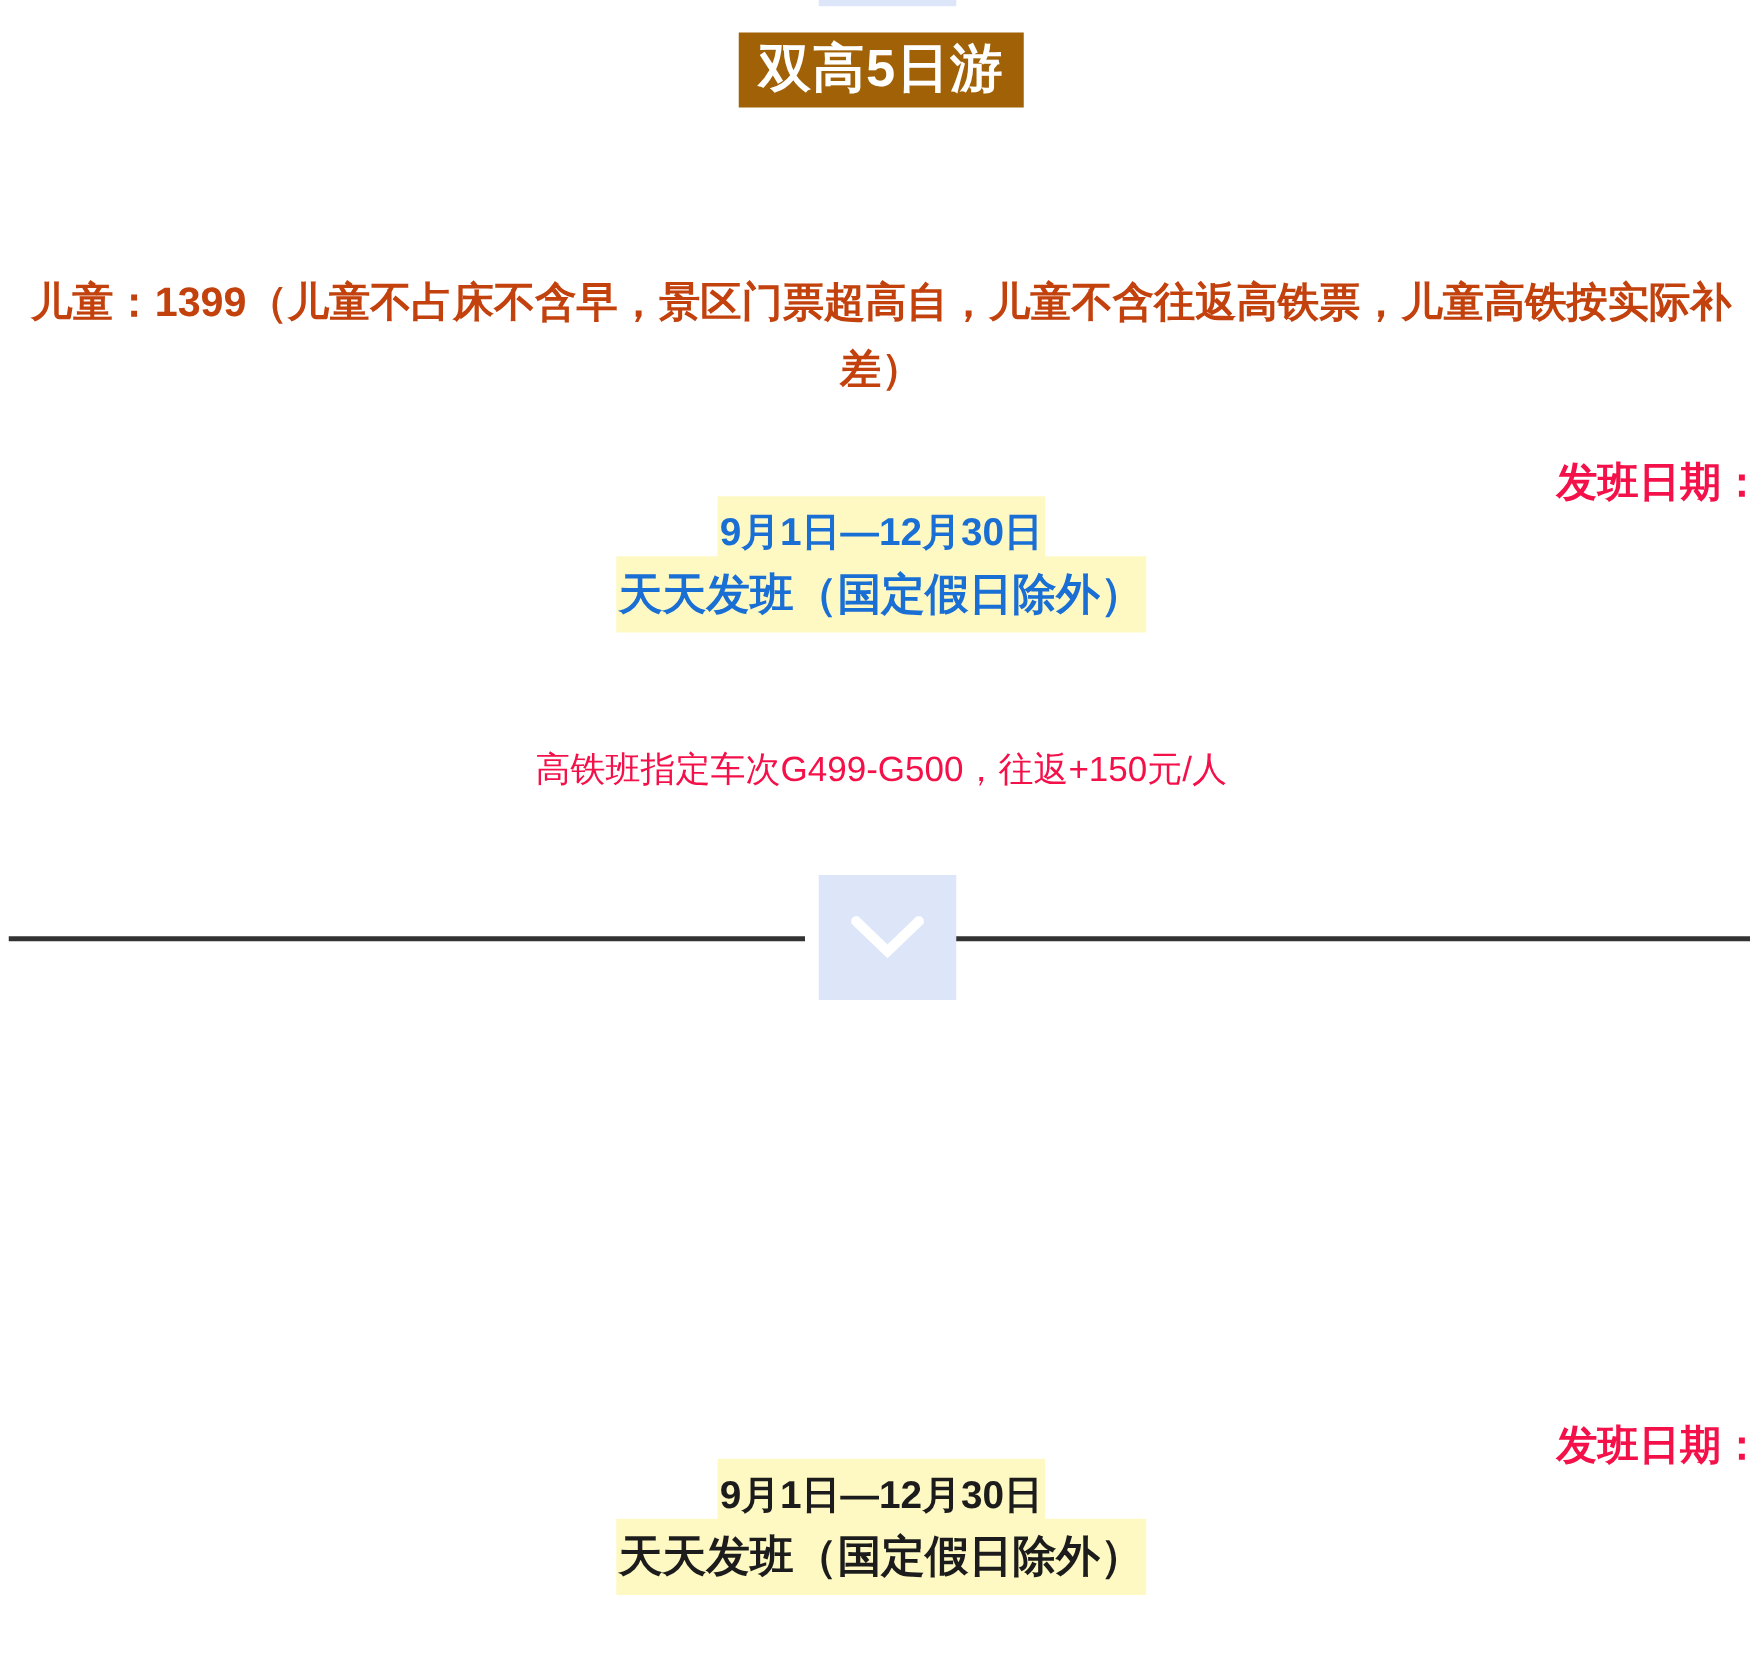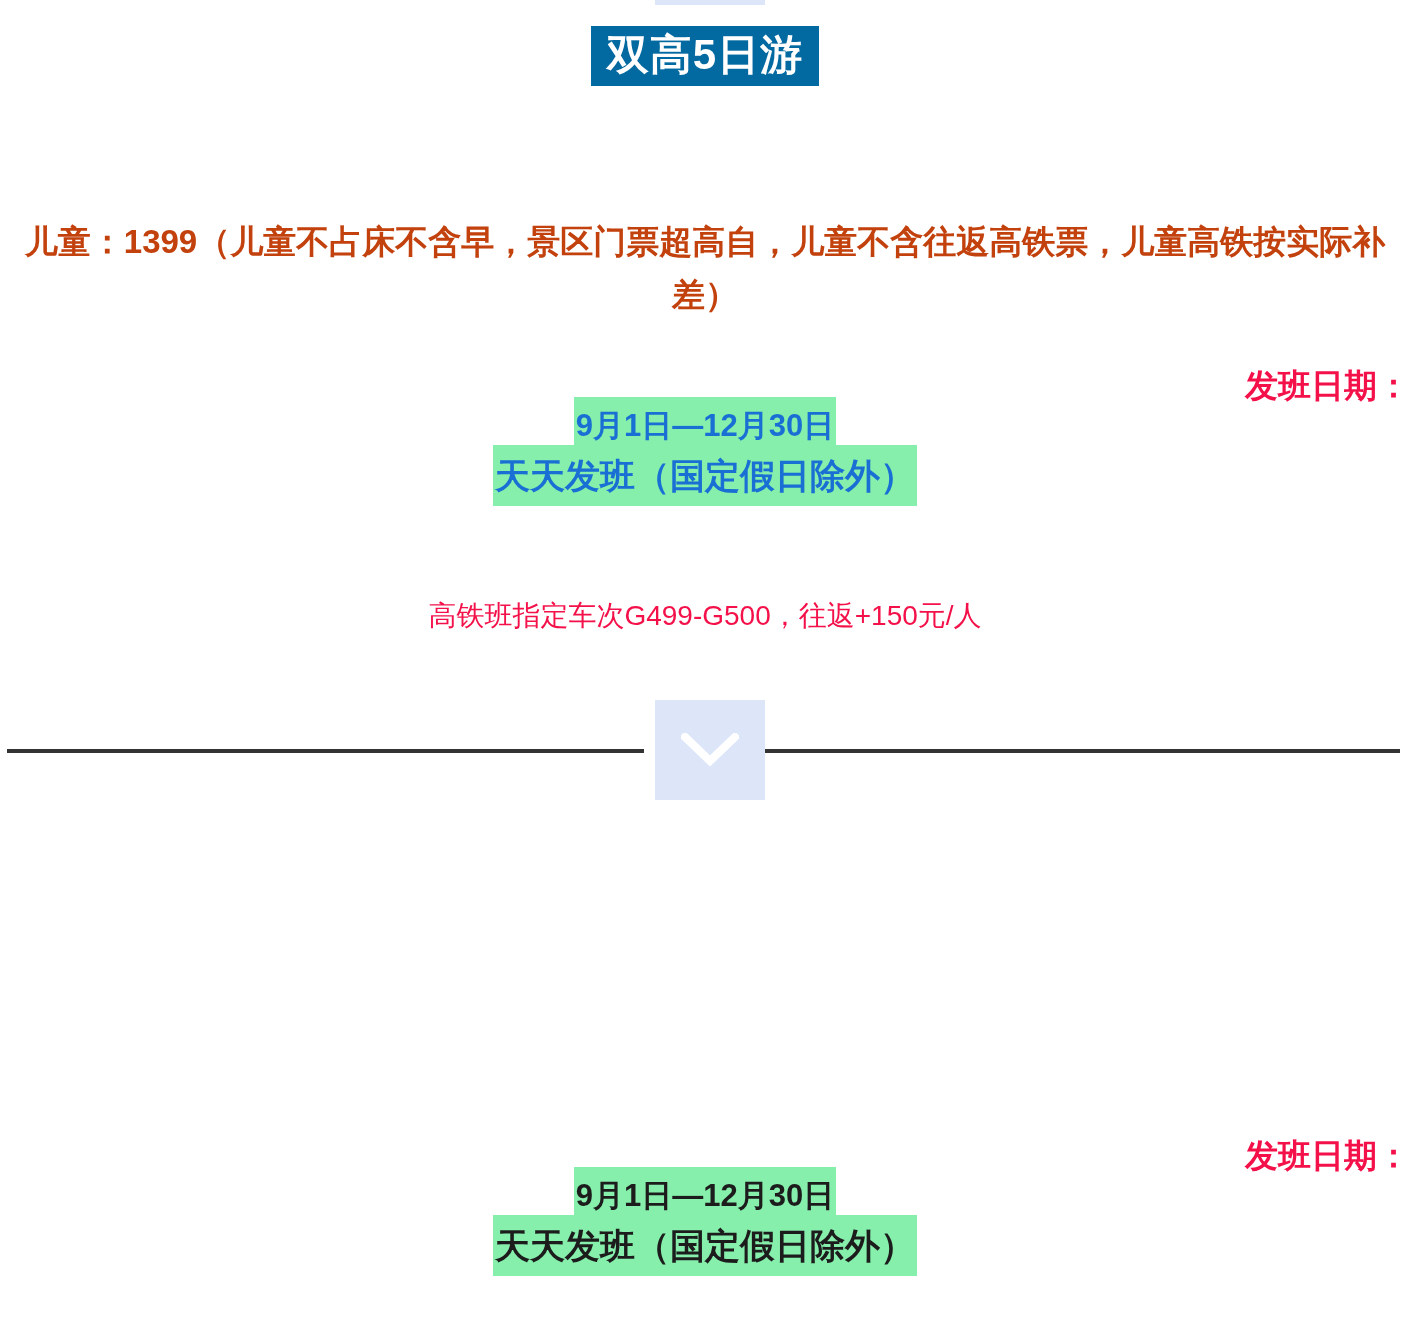--- a/index.html
+++ b/index.html
@@ -31,21 +31,21 @@
     height: 5px;
     background: #dce6f8;
   }
 
   
   .banner-row {
     text-align: center;
   }
   .banner {
     display: inline-block;
-    background: #0369a1;
+    background: #a16207;
     color: #ffffff;
     font-weight: bold;
     font-size: 42px;
     line-height: 1.0;
     letter-spacing: 1px;
     padding: 8px 16px 10px 16px;
   }
 
   
   .price-row {
@@ -93,21 +93,21 @@
     color: #f4114a;
     font-weight: bold;
     font-size: 33px;
     line-height: 1.25;
     text-align: right;
   }
   .hl-line {
     line-height: 1.28;
   }
   .hl {
-    background: #86efac;
+    background: #fef9c3;
     font-weight: bold;
     padding: 11px 2px;
   }
   .hl-blue {
     color: #1a6fd4;
     font-size: 31px;
   }
   .hl-blue-big {
     color: #1a6fd4;
     font-size: 35px;

